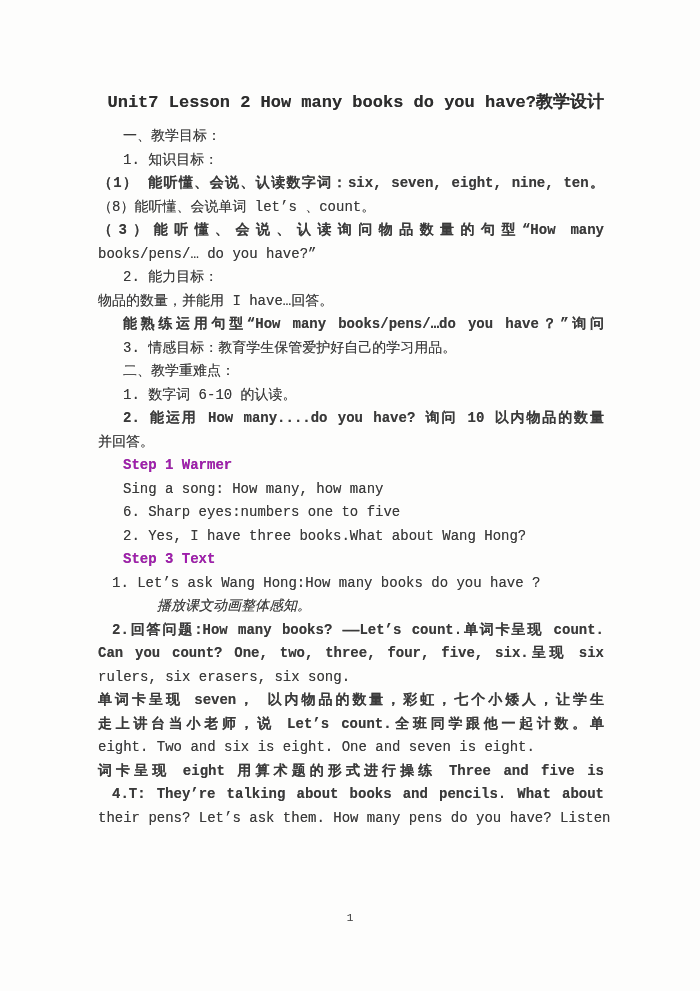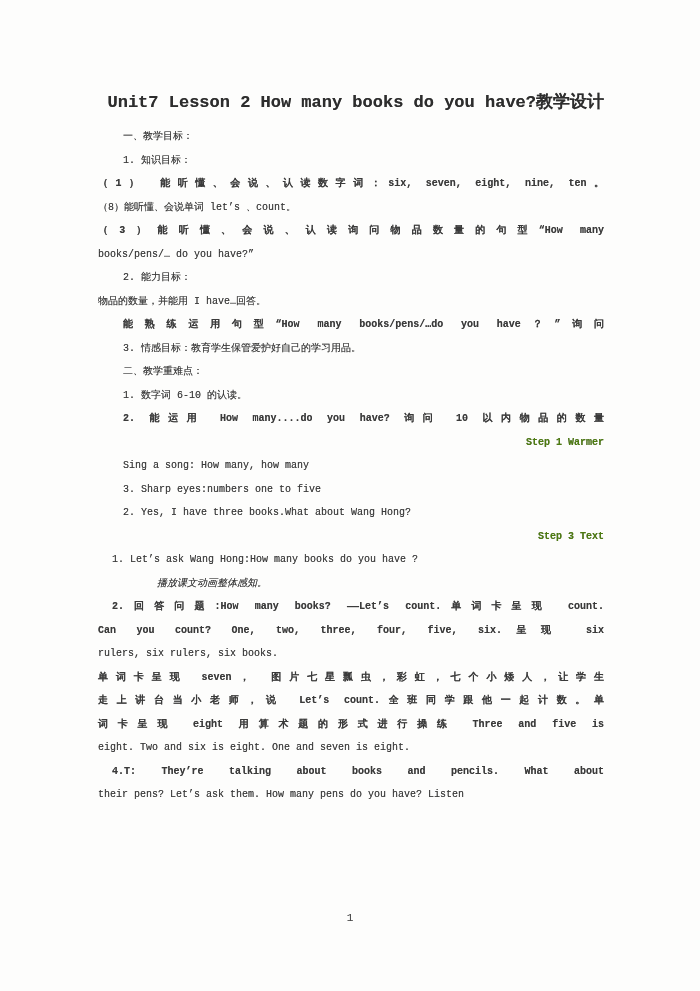--- a/index.html
+++ b/index.html
@@ -34,30 +34,29 @@
     text-shadow: 0 0 0.6px rgba(50,50,50,0.65);
   }
   .doc-body {
     position: absolute;
     top: 125px;
     left: 98px;
     width: 506px;
   }
   .line {
     margin: 0;
-    font-size: 10px;
+    font-size: 14px;
     line-height: 23.5px;
     height: 23.5px;
     white-space: nowrap;
     text-shadow: 0 0 0.6px rgba(55,55,55,0.6);
   }
   .line.bold {
     font-weight: bold;
-    color: #4d7c0f;
-    text-align: right;
+    color: #a21caf;
   }
   .line.indent-1 { padding-left: 14px; }
   .line.indent-2 { padding-left: 25px; }
   .line.indent-3 { padding-left: 59px; font-style: italic; }
   .line.stretch {
     white-space: normal;
     text-align: justify;
     text-align-last: justify;
     font-weight: bold;
   }
@@ -85,32 +84,33 @@
       <p class="line indent-0">（8）能听懂、会说单词 let’s 、count。</p>
       <p class="line indent-0 stretch">（3）能听懂、会说、认读询问物品数量的句型“How many</p>
       <p class="line indent-0">books/pens/… do you have?”</p>
       <p class="line indent-2">2. 能力目标：</p>
       <p class="line indent-0">物品的数量，并能用 I have…回答。</p>
       <p class="line indent-2 stretch">能熟练运用句型“How many books/pens/…do you have？”询问</p>
       <p class="line indent-2">3. 情感目标：教育学生保管爱护好自己的学习用品。</p>
       <p class="line indent-2">二、教学重难点：</p>
       <p class="line indent-2">1. 数字词 6-10 的认读。</p>
       <p class="line indent-2 stretch">2. 能运用 How many....do you have? 询问 10 以内物品的数量</p>
+      <p class="line indent-0">并回答。</p>
       <p class="line indent-2 bold">Step 1 Warmer</p>
       <p class="line indent-2">Sing a song: How many, how many</p>
-      <p class="line indent-2">3. Sharp eyes:numbers one to five</p>
+      <p class="line indent-2">6. Sharp eyes:numbers one to five</p>
       <p class="line indent-2">2. Yes, I have three books.What about Wang Hong?</p>
       <p class="line indent-2 bold">Step 3 Text</p>
       <p class="line indent-1">1. Let’s ask Wang Hong:How many books do you have ?</p>
       <p class="line indent-3">播放课文动画整体感知。</p>
       <p class="line indent-1 stretch">2.回答问题:How many books? ——Let’s count.单词卡呈现 count.</p>
       <p class="line indent-0 stretch">Can you count? One, two, three, four, five, six.呈现 six</p>
-      <p class="line indent-0">rulers, six rulers, six books.</p>
-      <p class="line indent-0 stretch">单词卡呈现 seven， 图片七星瓢虫，彩虹，七个小矮人，让学生</p>
+      <p class="line indent-0">rulers, six erasers, six song.</p>
+      <p class="line indent-0 stretch">单词卡呈现 seven， 以内物品的数量，彩虹，七个小矮人，让学生</p>
       <p class="line indent-0 stretch">走上讲台当小老师，说 Let’s count.全班同学跟他一起计数。单</p>
+      <p class="line indent-0">eight. Two and six is eight. One and seven is eight.</p>
       <p class="line indent-0 stretch">词卡呈现 eight 用算术题的形式进行操练 Three and five is</p>
-      <p class="line indent-0">eight. Two and six is eight. One and seven is eight.</p>
       <p class="line indent-1 stretch">4.T: They’re talking about books and pencils. What about</p>
       <p class="line indent-0">their pens? Let’s ask them. How many pens do you have? Listen</p>
     </div>
 
   <div class="page-number">1</div>
 </div>
 
 </body></html>

